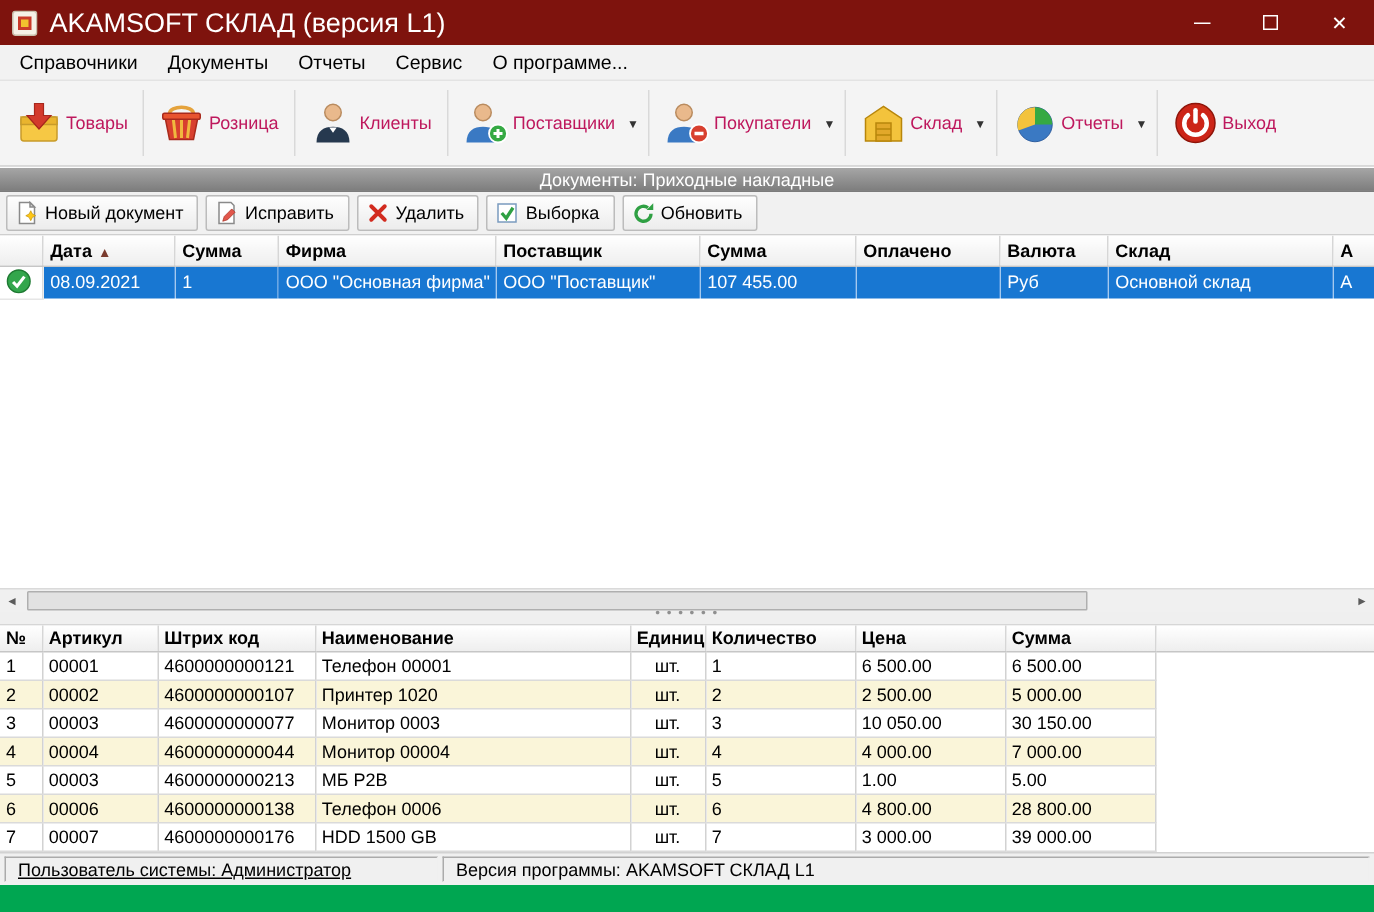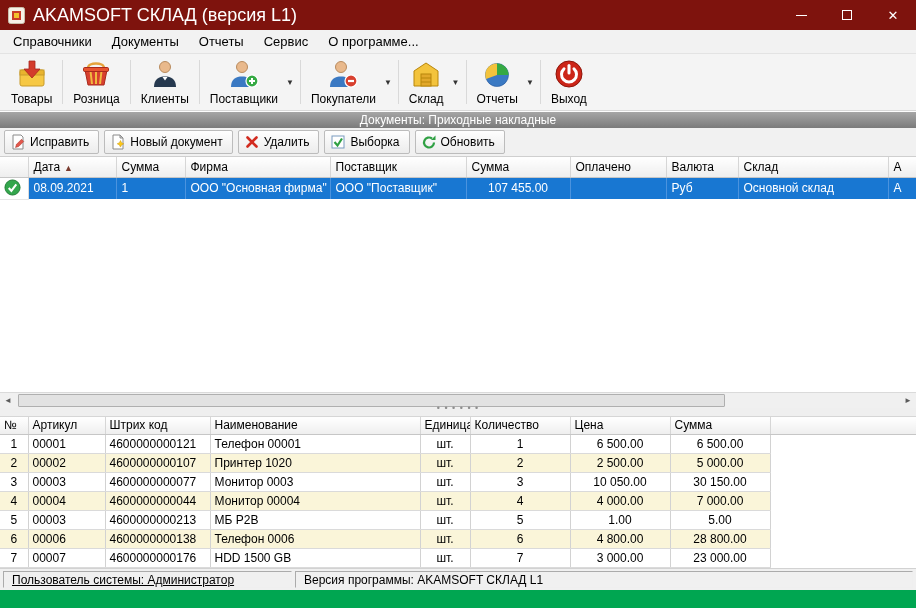--- a/index.html
+++ b/index.html
@@ -20,45 +20,45 @@
 
   
   .menubar { height:24px; flex:0 0 auto; background:#F2F2F2; display:flex; align-items:center; padding-left:3px;
              font-size:13px; border-bottom:1px solid #E3E3E3; }
   .menu-item { padding:3px 10px; white-space:nowrap;text-align:center; }
 
   
   .toolbar { height:57px; flex:0 0 auto; background:#F4F4F4; display:flex; align-items:stretch; padding:2px 3px;
              border-bottom:1px solid #D8D8D8; }
   .tb-group { display:flex; align-items:center; }
-  .tb-btn { display:flex; flex-direction:column; align-items:center; justify-content:center; gap:3px;
-            padding:3px 8px; background:none; border:none; font-family:inherit; font-size:12px; color:#000000; }
+  .tb-btn { display:flex; flex-direction:row; align-items:center; justify-content:center; gap:3px;
+            padding:3px 8px; background:none; border:none; font-family:inherit; font-size:12px; color:#be185d; }
   .tb-icon { width:30px; height:30px; display:block; }
   .tb-drop { align-self:center; font-size:8px; color:#333; padding:0 4px 0 0; }
   .tb-sep { width:1px; background:#D9D9D9; margin:4px 2px; align-self:stretch; }
 
   
   .section-header { height:17px; flex:0 0 auto; display:flex; align-items:center; justify-content:center;
                     color:#fff; font-size:12px;
                     background:linear-gradient(rgba(255,255,255,.18),rgba(0,0,0,.14)), var(--section-bar-bg,#929292);
                     border-top:1px solid #FDFDFD; border-bottom:1px solid #7C7C7C; }
 
   
   .doc-toolbar { height:29px; flex:0 0 auto; background:#F1F1F1; display:flex; align-items:center; gap:5px;
                  padding:0 4px; border-bottom:1px solid #CFCFCF; }
   .doc-btn { display:flex; align-items:center; gap:4px; padding:3px 9px 3px 5px; border:1px solid #BCBCBC;
              background:linear-gradient(#FEFEFE,#ECECEC); border-radius:2px; font-family:inherit; font-size:12px; }
   .doc-btn svg { display:block; }
 
   
   table { border-collapse:collapse; table-layout:fixed; width:916px; }
-  th { font-weight:normal; text-align:left; padding:2px 5px; height:20px; white-space:nowrap; overflow:hidden;
+  th { font-weight:bold; text-align:left; padding:2px 5px; height:20px; white-space:nowrap; overflow:hidden;
        background:linear-gradient(#FFFFFF,#EEEEEE); border-right:1px solid #D6D6D6; border-bottom:1px solid #C6C6C6; }
   td { padding:2px 5px; white-space:nowrap; overflow:hidden; }
-  .num { text-align:center; }
+  .num { text-align:left; }
   .center { text-align:center; }
 
   
   .main-table-area { flex:1 1 auto; background:#fff; overflow:hidden; }
   .doc-table td { height:20px; }
   .doc-table tr.sel td { background:var(--selection-bg,#1877D2); color:#fff; border-right:1px solid #4B93DE; }
   .doc-table tr.sel td.icon-cell { background:#fff; border-right:1px solid #DCDCDC; border-bottom:1px solid #E6E6E6; padding:1px 0 0 4px; }
   .sort-arrow { color:#7A3B2E; font-size:9px; margin-left:4px; }
 
   
@@ -247,35 +247,35 @@
   </div>
 
   <div class="section-header">
     <span>Документы: Приходные накладные</span>
   </div>
 
   <div class="doc-toolbar">
     <button class="doc-btn">
       <span>
         <svg viewBox="0 0 16 16" width="16" height="16">
-          <path d="M3 1 h8 l2 2 v12 H3 z" fill="#FFFFFF" stroke="#8A8A8A"></path>
-          <path d="M5.5 13.5 l1-3.2 5-5 2.2 2.2 -5 5 z" fill="#E2574C" stroke="#A83226" stroke-width="0.5"></path>
-        </svg>
-      </span>
-      <span>Исправить</span>
-    </button>
-    <button class="doc-btn">
-      <span>
-        <svg viewBox="0 0 16 16" width="16" height="16">
           <path d="M3 1 h7 l3 3 v11 H3 z" fill="#FFFFFF" stroke="#8A8A8A"></path>
           <path d="M10 1 l3 3 h-3 z" fill="#D8D8D8" stroke="#8A8A8A"></path>
           <path d="M10.5 6.5 l1.1 2.2 2.2 1.1 -2.2 1.1 -1.1 2.2 -1.1 -2.2 -2.2 -1.1 2.2 -1.1 z" fill="#FFC715" stroke="#C79810" stroke-width="0.5"></path>
         </svg>
       </span>
       <span>Новый документ</span>
+    </button>
+    <button class="doc-btn">
+      <span>
+        <svg viewBox="0 0 16 16" width="16" height="16">
+          <path d="M3 1 h8 l2 2 v12 H3 z" fill="#FFFFFF" stroke="#8A8A8A"></path>
+          <path d="M5.5 13.5 l1-3.2 5-5 2.2 2.2 -5 5 z" fill="#E2574C" stroke="#A83226" stroke-width="0.5"></path>
+        </svg>
+      </span>
+      <span>Исправить</span>
     </button>
     <button class="doc-btn">
       <span>
         <svg viewBox="0 0 16 16" width="16" height="16">
           <path d="M3.5 3.5 L12.5 12.5 M12.5 3.5 L3.5 12.5" stroke="#D22B1F" stroke-width="2.6" stroke-linecap="round"></path>
         </svg>
       </span>
       <span>Удалить</span>
     </button>
     <button class="doc-btn">
@@ -465,21 +465,21 @@
           </tr>
 
           <tr>
             <td class="num">7</td>
             <td>00007</td>
             <td>4600000000176</td>
             <td>HDD 1500 GB</td>
             <td class="center">шт.</td>
             <td class="num">7</td>
             <td class="num">3 000.00</td>
-            <td class="num">23 000.00</td>
+            <td class="num">39 000.00</td>
             <td class="filler"></td>
           </tr>
         </tbody>
     </table>
   </div>
 
   <div class="statusbar">
     <div class="status-pane user">Пользователь системы: Администратор</div>
     <div class="status-pane version">Версия программы: AKAMSOFT СКЛАД  L1</div>
   </div>

